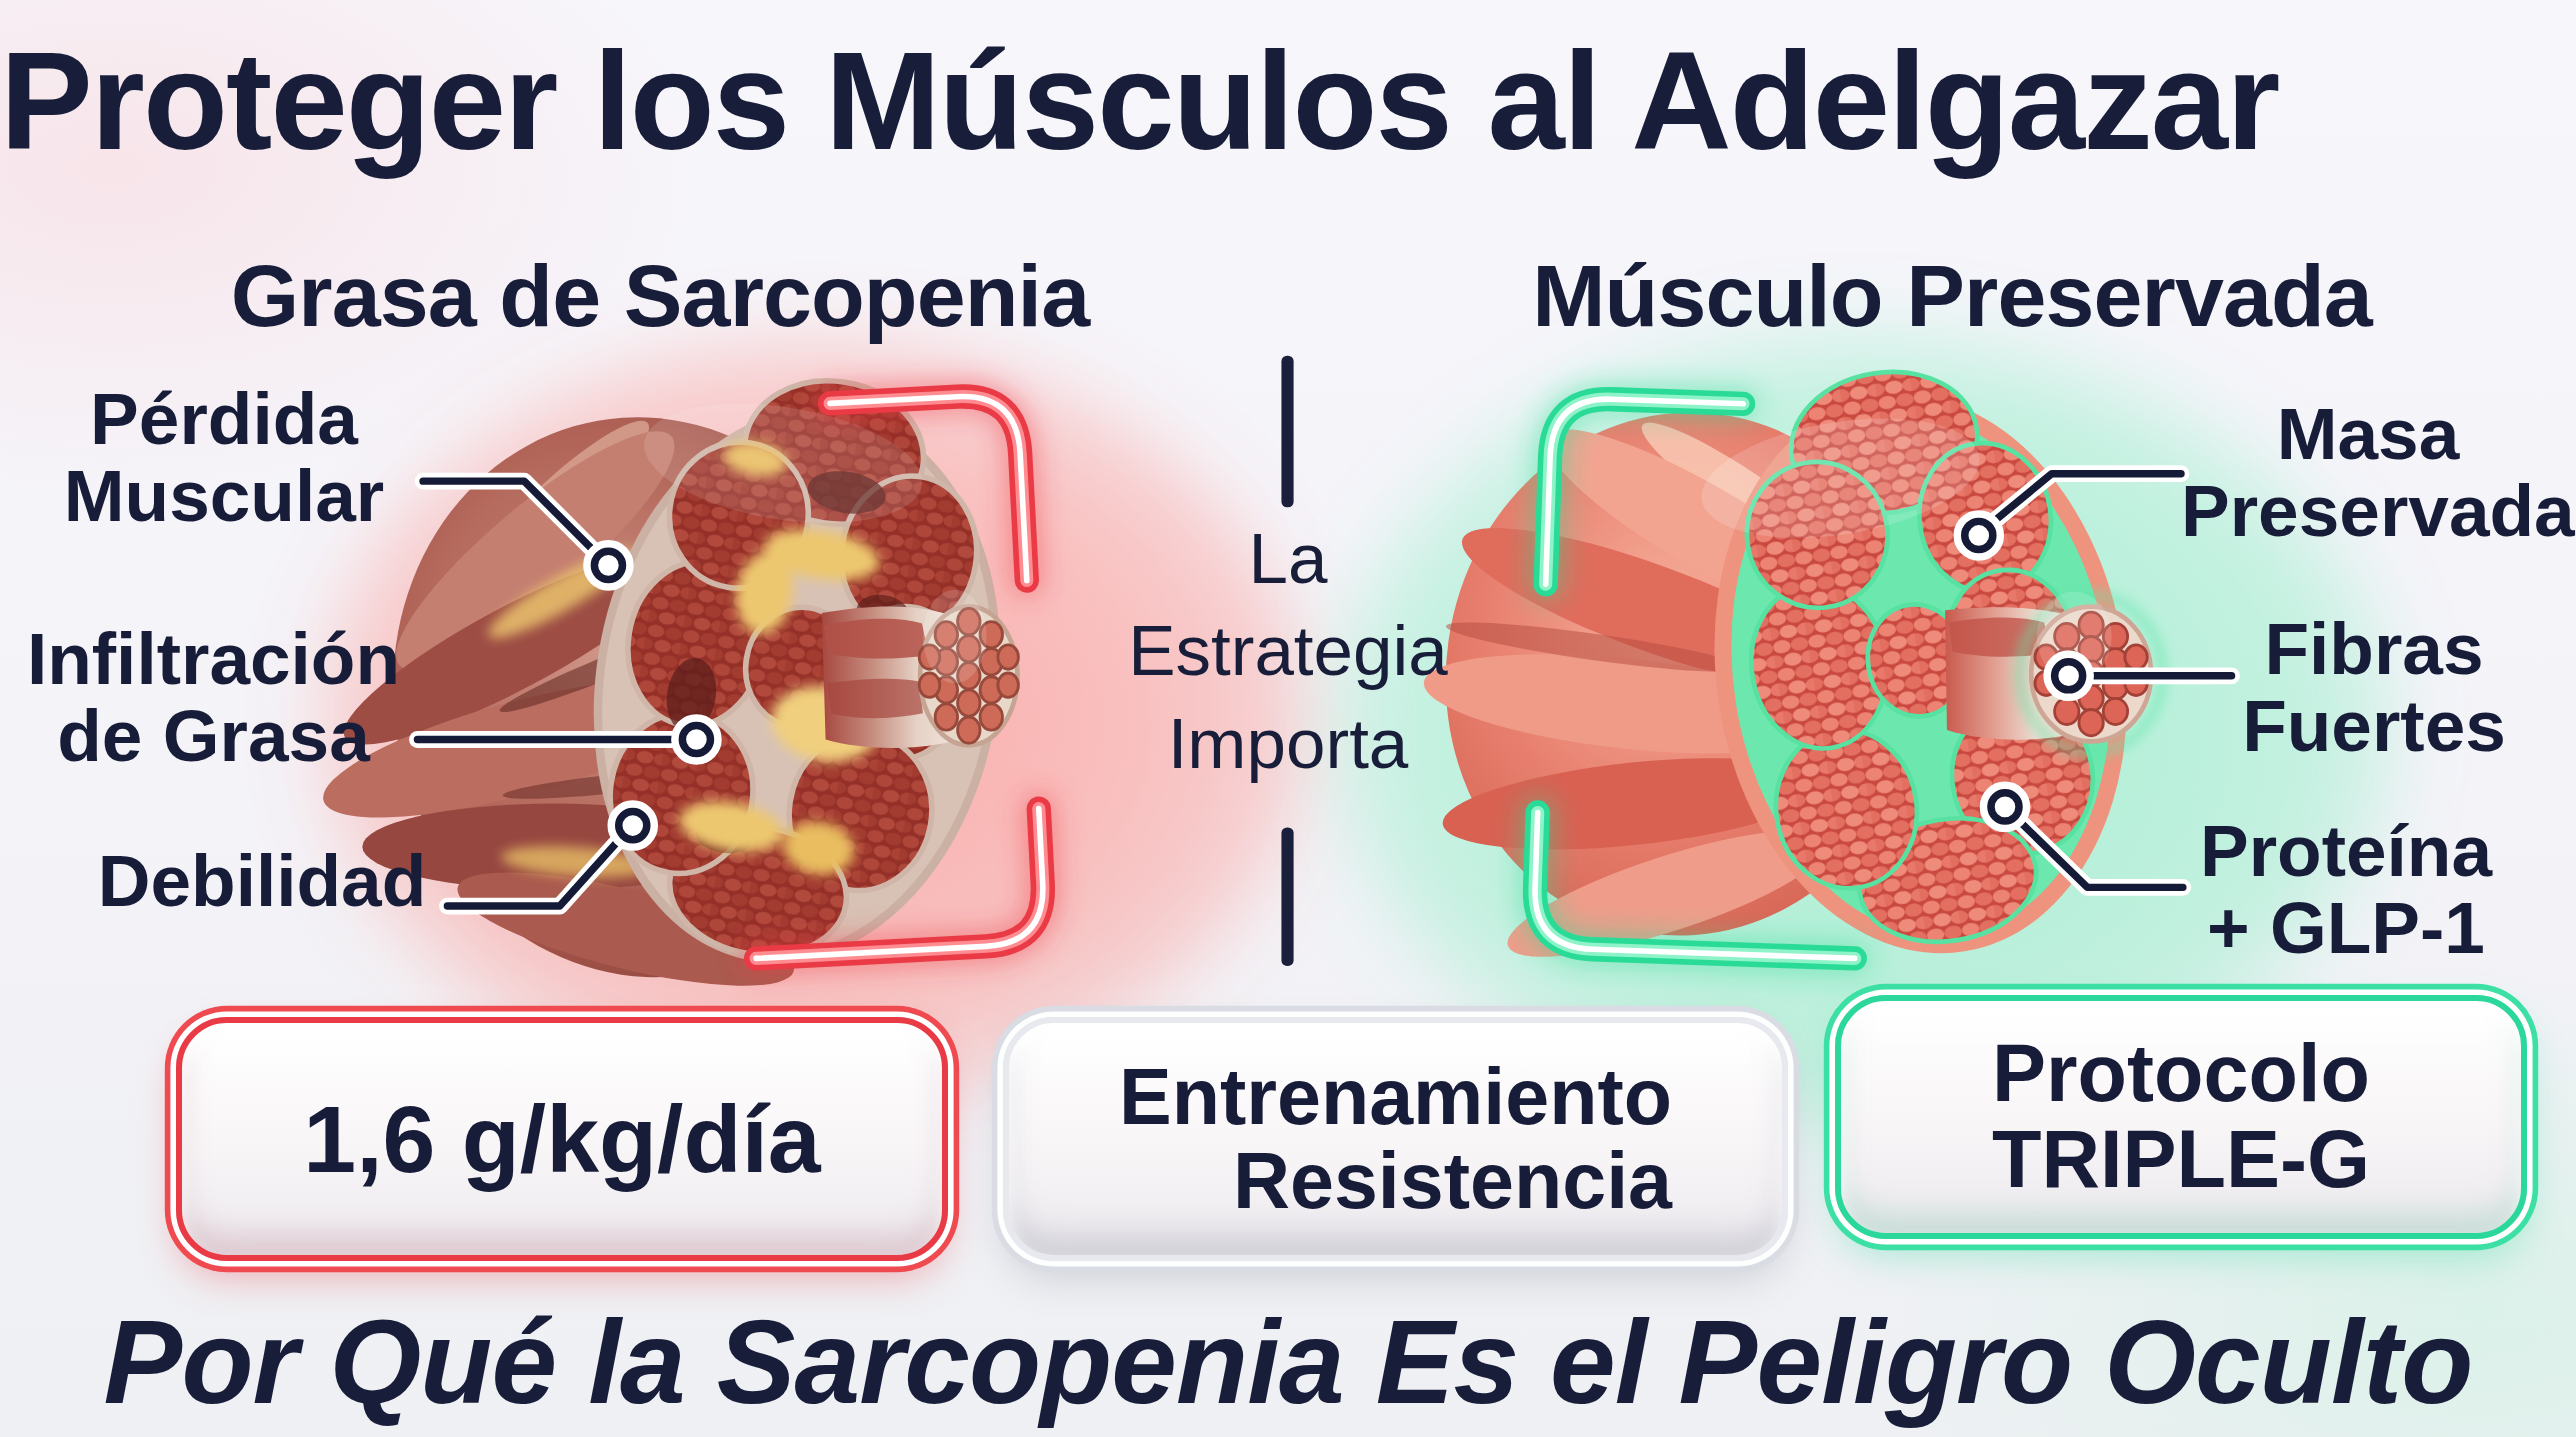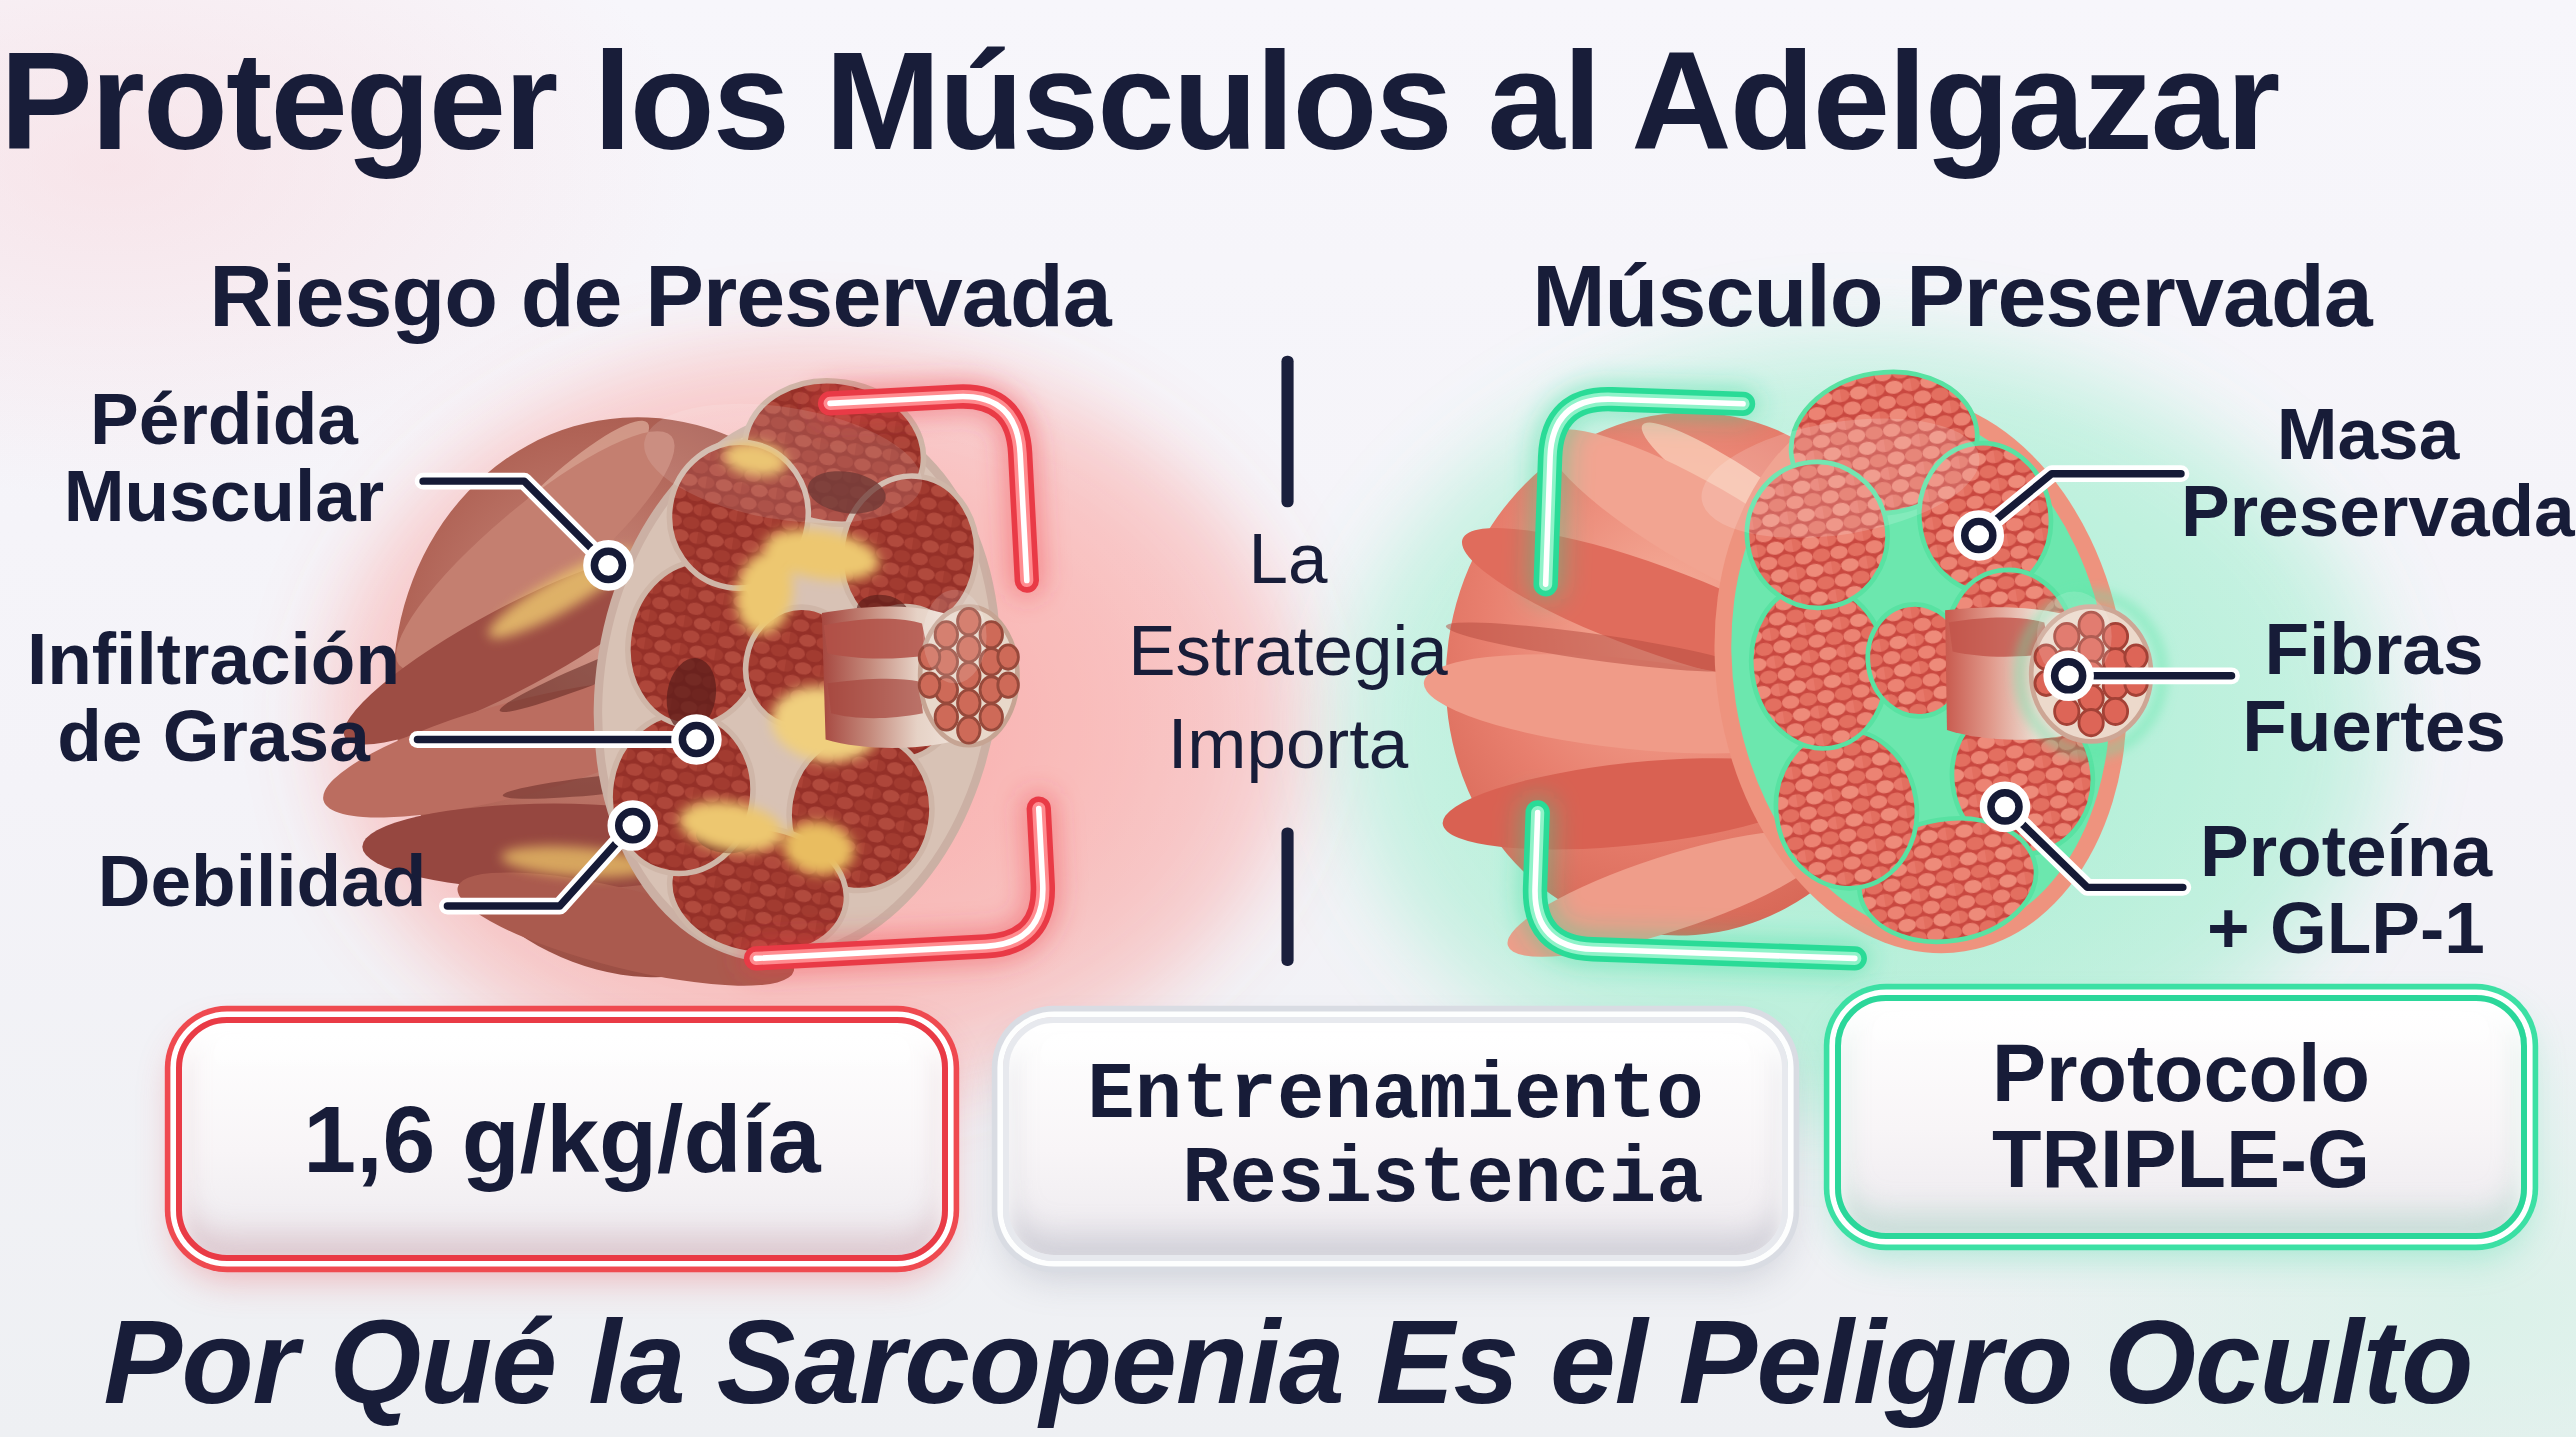--- a/index.html
+++ b/index.html
@@ -302,21 +302,21 @@
         <circle cx="2210" cy="722" r="22" stroke="#ffffff" stroke-width="10"></circle>
         <circle cx="2210" cy="722" r="15"></circle>
         <circle cx="2142" cy="862" r="22" stroke="#ffffff" stroke-width="10"></circle>
         <circle cx="2142" cy="862" r="15"></circle>
       </g>
     </g>
   </svg>
 
   <div class="txt title">Proteger los Músculos al Adelgazar</div>
 
-  <div class="txt heading hl">Riesgo de Preservada</div>
+  <div class="txt heading hl">Grasa de Sarcopenia</div>
   <div class="txt heading hr">Músculo Preservada</div>
 
   <div class="txt callout-label" style="left:37px;top:380px;width:374px;">Pérdida
 Muscular</div>
   <div class="txt callout-label" style="left:17px;top:620px;width:393px;">Infiltración
 de Grasa</div>
   <div class="txt callout-label" style="left:75px;top:842px;width:374px;">Debilidad</div>
 
   <div class="txt callout-label" style="left:2181px;top:395px;width:374px;">Masa
 Preservada</div>
@@ -326,21 +326,21 @@
 + GLP-1</div>
 
   <div class="txt center-msg">La
 Estrategia
 Importa</div>
 
   <div class="badge red b1">
       <span class="txt-inner" style="white-space:pre-line;position:relative;">1,6 g/kg/día</span>
     </div>
   <div class="badge silver b2">
-      <span class="txt-inner" style="white-space:pre-line;position:relative;font-family:Liberation Mono, monospace;">Entrenamiento
+      <span class="txt-inner" style="white-space:pre-line;position:relative;">Entrenamiento
 Resistencia</span>
     </div>
   <div class="badge green b3">
       <span class="txt-inner" style="white-space:pre-line;position:relative;">Protocolo
 TRIPLE-G</span>
     </div>
 
   <div class="txt footer">Por Qué la Sarcopenia Es el Peligro Oculto</div>
 </div>
 

